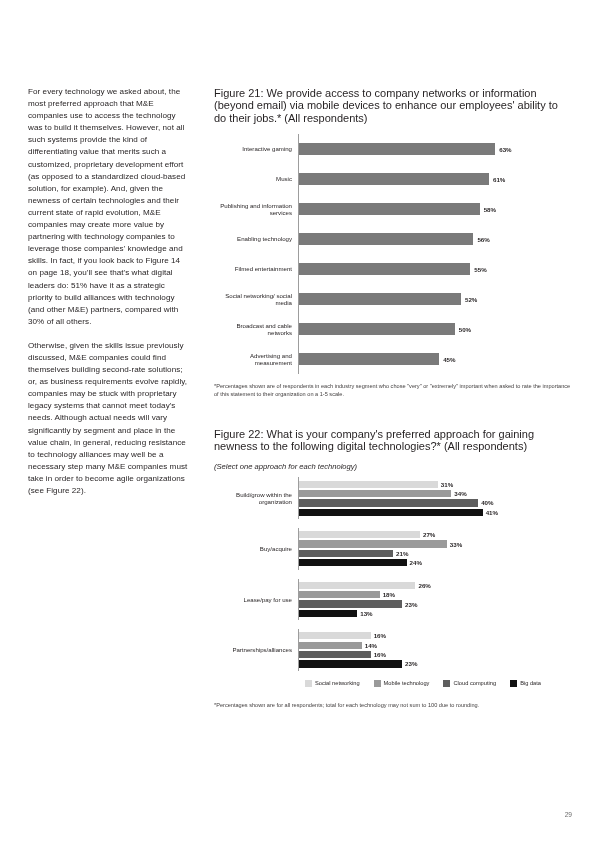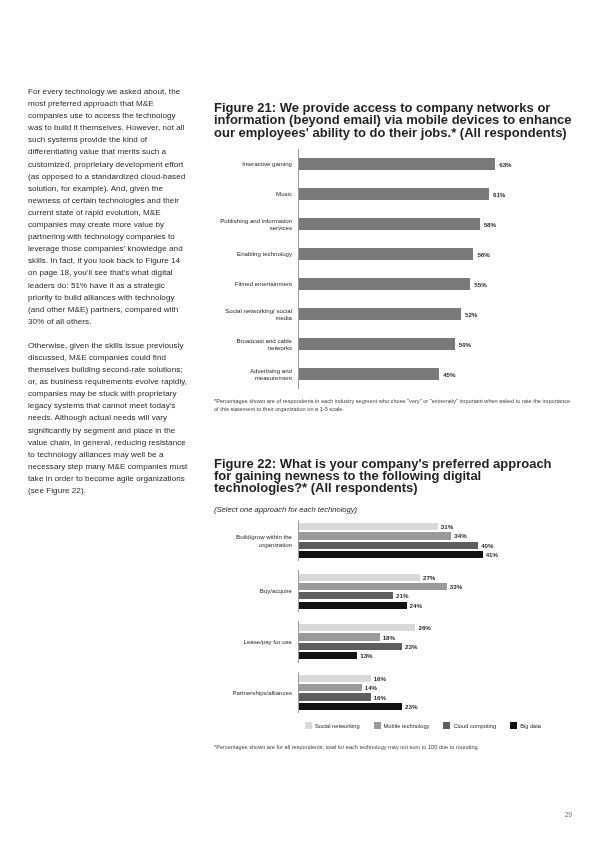--- a/index.html
+++ b/index.html
@@ -39,25 +39,25 @@
 
   
   .right-col {
     position: absolute;
     left: 214px;
     top: 86px;
     width: 358px;
   }
 
   .fig-title {
-    font-size: 13px;
+    font-size: 11px;
     line-height: 12.4px;
-    font-weight: bold;
-    color: #231f20;
-    margin: 16px 0 10px 0;
+    font-weight: normal;
+    color: #231f20;
+    margin: 1px 0 10px 0;
   }
 
   .sub-note {
     font-size: 5.6px;
     line-height: 8.2px;
     color: #444141;
     margin-top: 8px;
   }
 
   .sub-italic {

